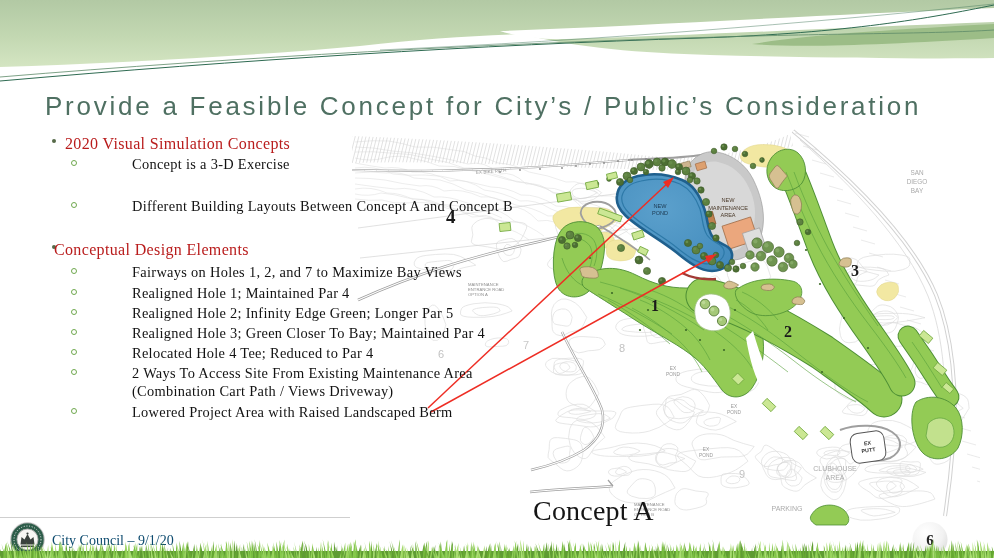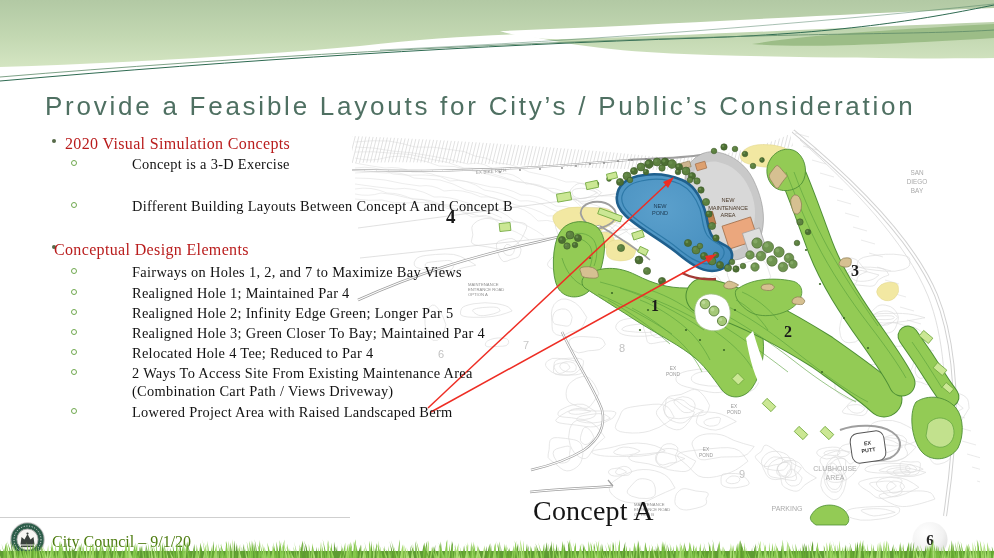--- a/index.html
+++ b/index.html
@@ -768,21 +768,21 @@
     <line x1="428" y1="408" x2="670" y2="181"></line>
     <path d="M674,177 L663,182 L668,188 Z" stroke="none"></path>
   </g>
 
   <g stroke="#ee2d24" stroke-width="1.5" fill="#ee2d24">
     <line x1="431" y1="412" x2="712" y2="257"></line>
     <path d="M717,254 L705,256 L708,263 Z" stroke="none"></path>
   </g>
 </svg>
 
-<div class="abs ttl" style="left:45px;top:91px">Provide a Feasible Layouts for City’s / Public’s Consideration</div>
+<div class="abs ttl" style="left:45px;top:91px">Provide a Feasible Concept for City’s / Public’s Consideration</div>
 
 <div class="b1" style="left:52px;top:139px"></div>
 <div class="abs l1" style="left:65px;top:135px">2020 Visual Simulation Concepts</div>
 
 <div class="b2" style="left:71px;top:160px"></div>
 <div class="abs l2" style="left:84px;top:156px">Concept is a 3-D Exercise</div>
 
 <div class="b2" style="left:71px;top:202px"></div>
 <div class="abs l2" style="left:84px;top:198px">Different Building Layouts Between Concept A and Concept B</div>
 
@@ -818,21 +818,21 @@
   <circle cx="18.5" cy="18.5" r="17.5" fill="#e8e8e8"></circle>
   <circle cx="18.5" cy="18.5" r="16.5" fill="#ffffff" stroke="#9a9a9a" stroke-width="0.8"></circle>
   <circle cx="18.5" cy="18.5" r="13.5" fill="none" stroke="#2d5c49" stroke-width="5.5"></circle>
   <circle cx="18.5" cy="18.5" r="13.5" fill="none" stroke="#ffffff" stroke-width="0.9" stroke-dasharray="1,1.7"></circle>
   <circle cx="18.5" cy="18.5" r="10.5" fill="#f7f7f4" stroke="#777" stroke-width="0.6"></circle>
   <path d="M11.5,23.5 L25.5,23.5 L24.5,16 L21.5,18.5 L18.5,13 L15.5,18.5 L12.5,16 Z" fill="#3a423e"></path>
   <path d="M12,24.5 h13 v1.6 h-13 Z" fill="#3c4440"></path>
   <circle cx="18.5" cy="12.5" r="1.1" fill="#3c4440"></circle>
 </svg>
 
-<div class="abs" style="left:52px;top:532.5px;font-size:16px;color:#4d7c0f;letter-spacing:0px">City Council – 9/1/20</div>
+<div class="abs" style="left:52px;top:532.5px;font-size:14px;color:#0c4a6e;letter-spacing:0px">City Council – 9/1/20</div>
 
 <svg class="abs" style="left:911px;top:521px" width="38" height="37" viewBox="0 0 38 37">
   <defs>
       <radialGradient id="ballg" cx="0.38" cy="0.3" r="0.9">
     <stop offset="0" stop-color="#ffffff"></stop>
         <stop offset="0.55" stop-color="#f2f2f2"></stop>
         <stop offset="0.85" stop-color="#dcdcdc"></stop>
         <stop offset="1" stop-color="#b5b5b5"></stop>
   </radialGradient>
     </defs>

